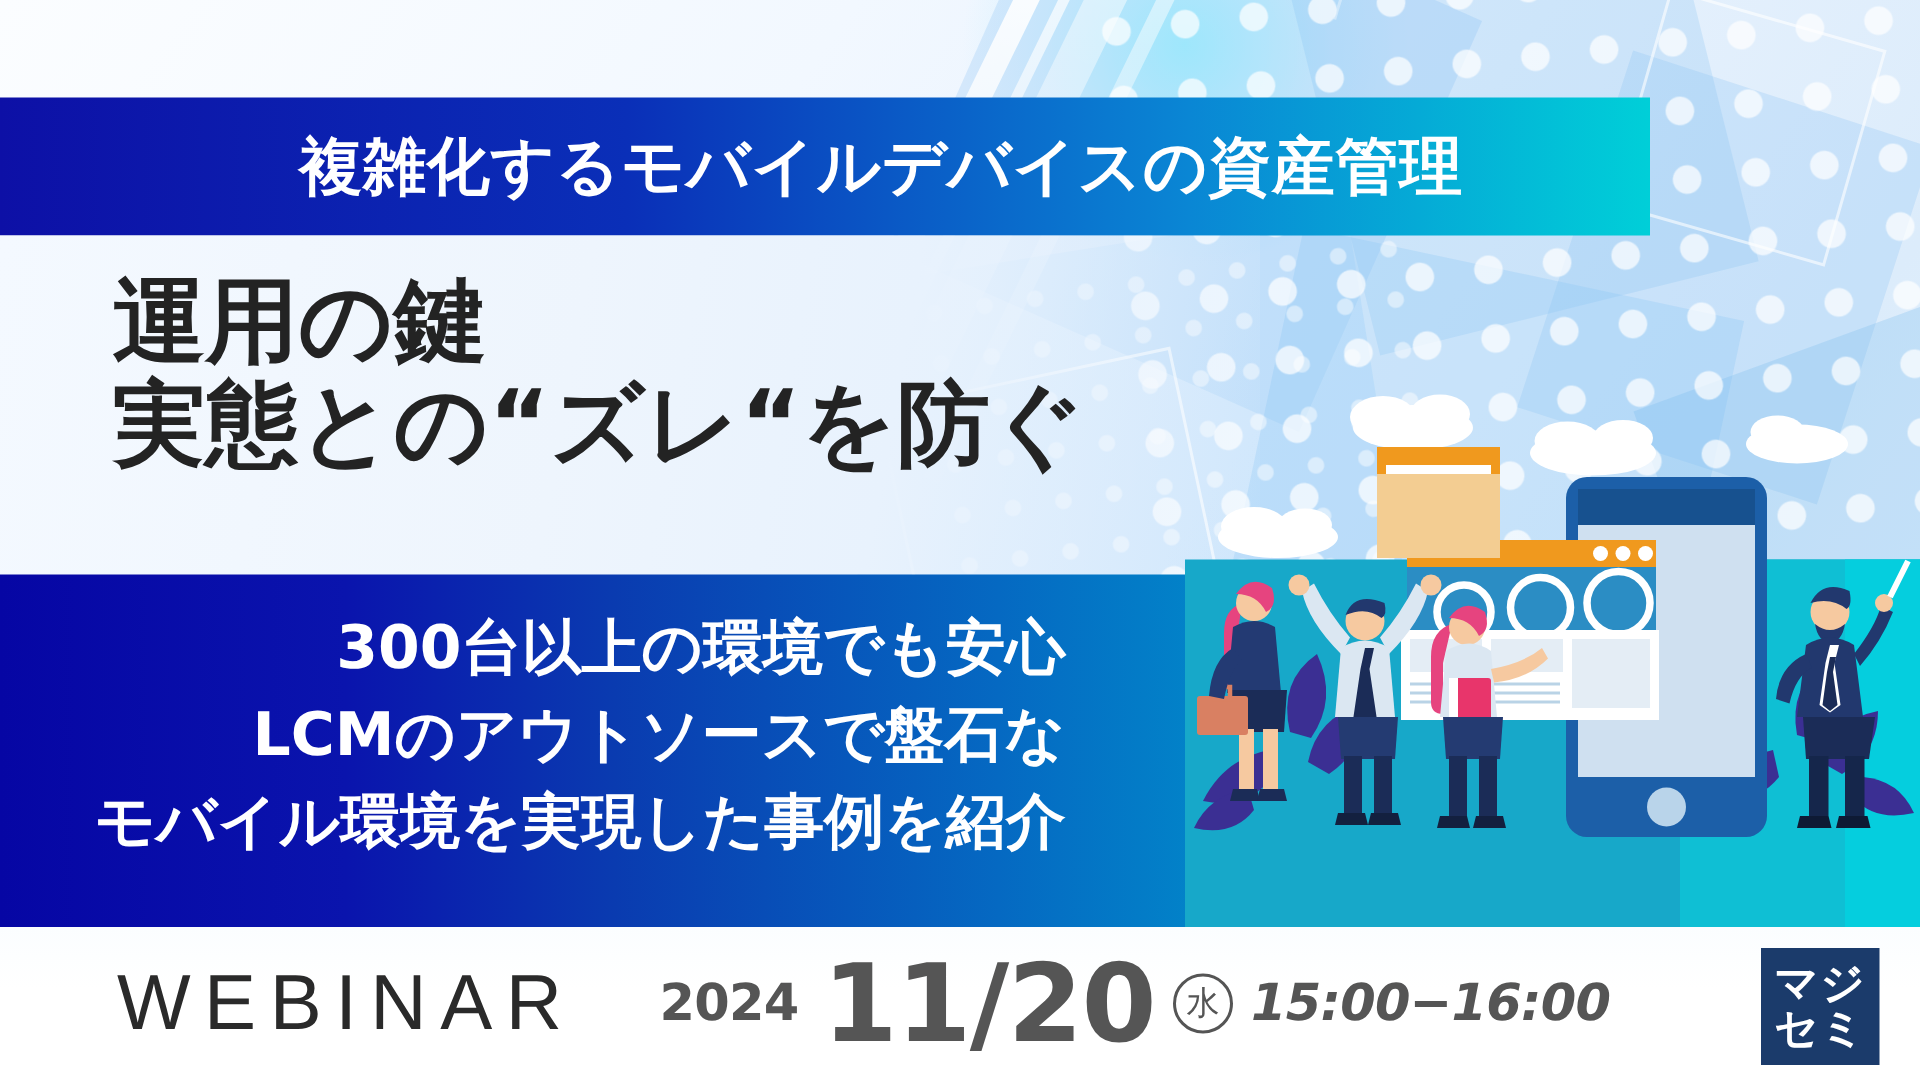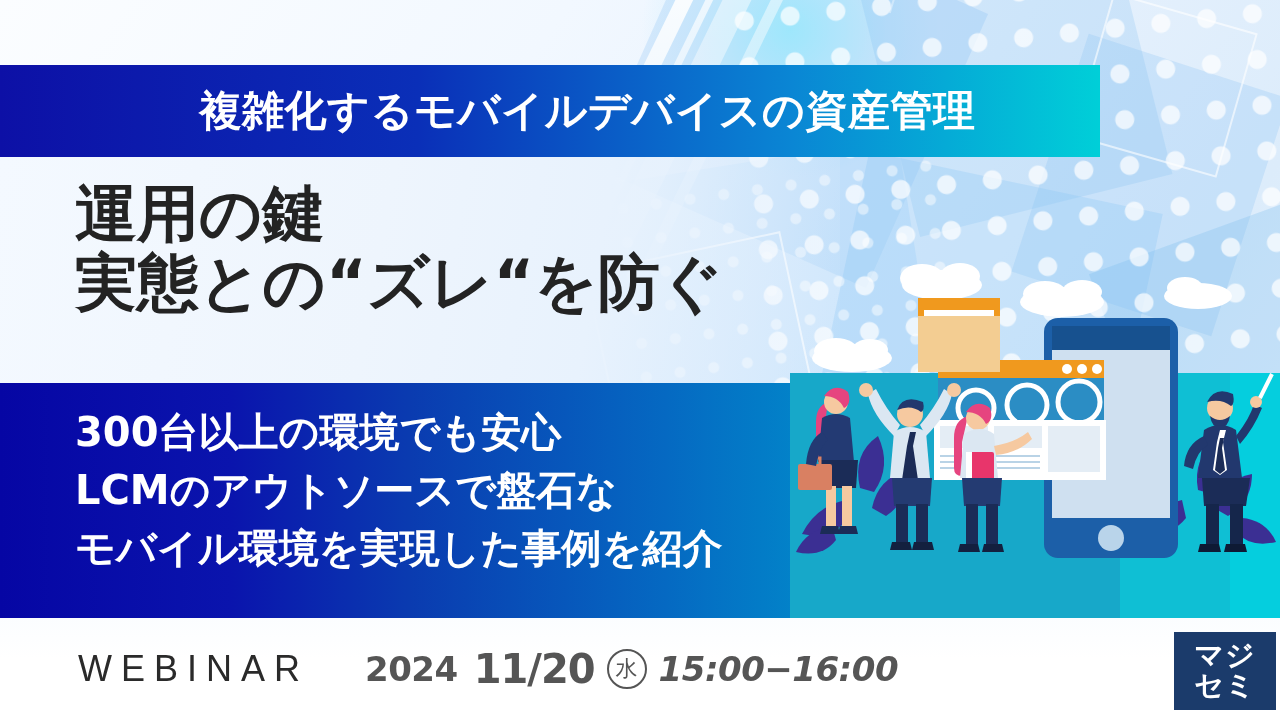--- a/index.html
+++ b/index.html
@@ -87,59 +87,59 @@
     font-family:"DejaVu Sans","Liberation Sans",sans-serif;
   }
 
   
   #main-band {
     position:absolute; left:0; top:383px; width:1280px; height:235px;
     background:linear-gradient(90deg,#0606a4 0%,#0a14ad 18%,#0a3bb0 32%,#0569c2 52%,#0096ce 70%,#00bcd6 86%,#00d6de 100%);
     overflow:hidden;
   }
   #sub-lines {
-    position:absolute; left:75px; top:20px; z-index:3;
+    position:absolute; left:63px; top:20px; z-index:3;text-align:right;
   }
   #sub-lines .line {
     color:#ffffff; font-weight:bold; font-size:40px; line-height:1.45;
     white-space:nowrap;
     font-family:"DejaVu Sans","Liberation Sans",sans-serif;
   }
 
   
   #illus { position:absolute; left:790px; top:250px; width:490px; height:368px; overflow:hidden; }
   #illus svg { display:block; }
 
   
   #footer {
     position:absolute; left:0; top:618px; width:1280px; height:102px;
     background:linear-gradient(180deg,#fbfdff 0%,#ffffff 40%,#ffffff 100%);
     display:flex; align-items:center;
   }
   #webinar-word {
     margin-left:78px;
-    font-size:36px; font-weight:300; letter-spacing:9px; color:#2a2a2a;
+    font-size:52px; font-weight:300; letter-spacing:9px; color:#2a2a2a;
     font-family:"Liberation Sans",sans-serif;
   }
   #date-group { display:flex; align-items:center; margin-left:56px; color:#4a4a4a; }
   #year { font-size:34px; font-weight:bold; color:#555; letter-spacing:-.5px;
           font-family:"DejaVu Sans","Liberation Sans",sans-serif; }
-  #daymonth { font-size:40px; font-weight:bold; color:#555; margin-left:16px; letter-spacing:-1px;
+  #daymonth { font-size:72px; font-weight:bold; color:#555; margin-left:16px; letter-spacing:-1px;
           font-family:"DejaVu Sans","Liberation Sans",sans-serif; }
   #dow {
     margin-left:12px; width:40px; height:40px; border:2px solid #555; border-radius:50%;
     display:inline-flex; align-items:center; justify-content:center;
     font-size:22px; color:#555; font-weight:normal; align-self:center;
     font-family:"DejaVu Sans","Liberation Sans",sans-serif;
   }
   #time { font-size:34px; font-weight:bold; color:#555; margin-left:12px; letter-spacing:-.5px;
           font-family:"DejaVu Sans","Liberation Sans",sans-serif;font-style:italic; }
 
   #logo {
-    position:absolute; left:1174px; top:632px; width:102px; height:78px;
+    position:absolute; left:1174px; top:632px; width:79px; height:78px;
     background:#1b3b6b; display:flex; flex-direction:column;
     align-items:center; justify-content:center;
   }
   #logo .lrow {
     color:#fff; font-weight:bold; font-size:29px; line-height:1.02; letter-spacing:1px;
     font-family:"DejaVu Sans","Liberation Sans",sans-serif;
   }
 </style>
 </head>
 <body>

